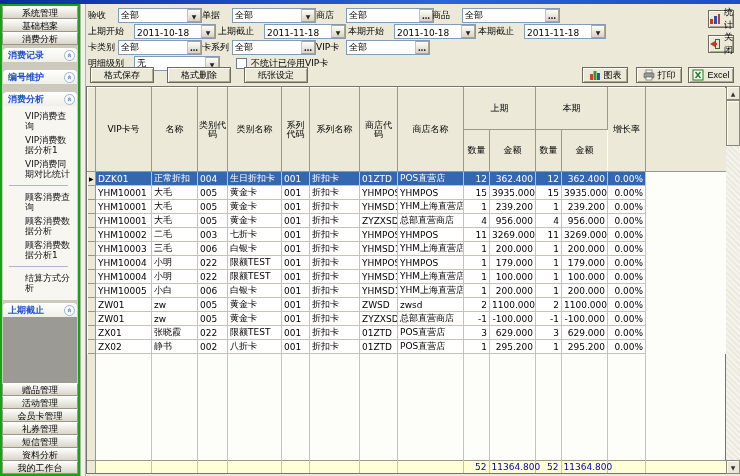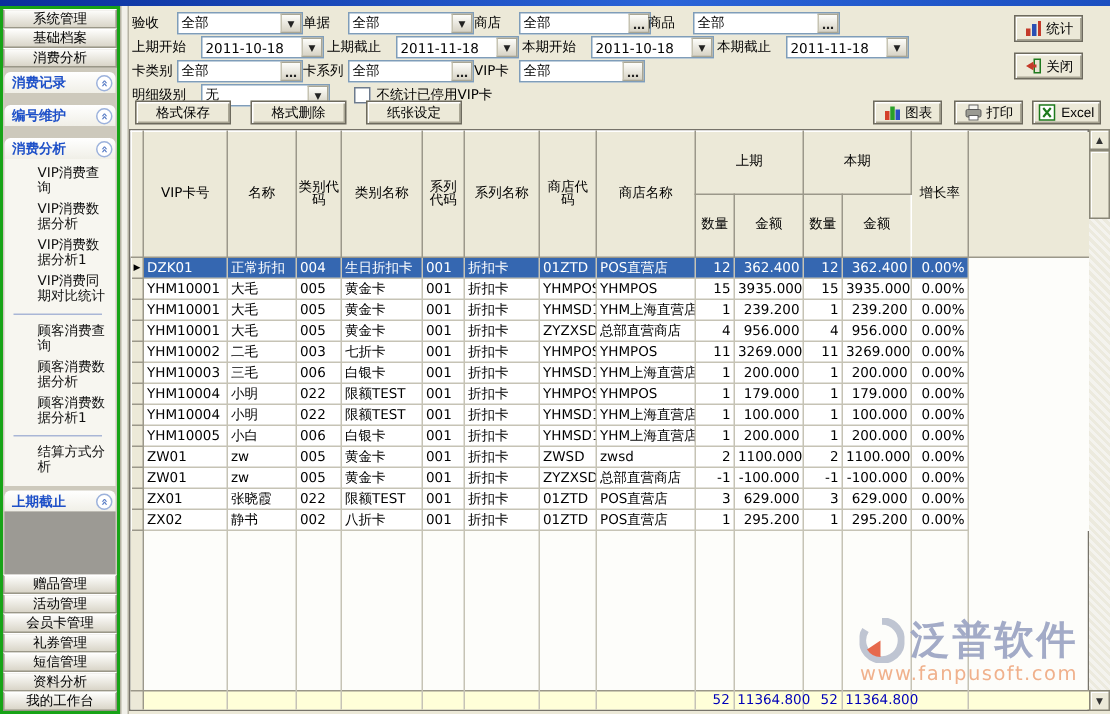--- a/index.html
+++ b/index.html
@@ -50,21 +50,21 @@
           border-left-color:#c6c3b2; cursor:pointer; }
   .fbtn.dots { font-size:8px; font-weight:bold; }
   .cbwrap { position:absolute; display:flex; align-items:center; gap:4px; height:15px; }
   .cbbox { width:11px; height:11px; background:#fff; border:1px solid #6d7b8d; flex:none; cursor:pointer; }
   .cblabel { font-size:9px; color:#000; }
 
   
   .btn { display:inline-flex; align-items:center; justify-content:center; gap:3px;
          background:#ece9d8; border:1px solid #6d6a5e; font-size:9px; color:#000;
          box-shadow:inset 1px 1px 0 #ffffff, inset -1px -1px 0 #a9a694; cursor:pointer; }
-  .top-act { position:absolute; width:46px; height:18px; right:18px; }
+  .top-act { position:absolute; width:26px; height:18px; right:6px; }
   .toolbar { position:absolute; left:0; top:63px; right:0; height:17px; }
   .tbtn { position:absolute; top:0; width:64px; height:16px; }
   .rbtn { position:absolute; top:0; width:46px; height:16px; }
   .ico { width:12px; height:12px; flex:none; }
 
   
   .grid-area { position:absolute; left:0; top:82px; right:14px; bottom:2px;
                border:1px solid #76736a; background:#fdfdfa; display:flex; flex-direction:column; }
   table { border-collapse:collapse; table-layout:fixed; width:640px; }
   .grid th { height:10px; font-size:9px; font-weight:normal; color:#000; background:#ece9d8;
@@ -131,21 +131,20 @@
       <span class="chev">»</span>
     </div>
     <div class="sec-gap"></div>
 
     <div class="sec-hd">
       <span>消费分析</span>
       <span class="chev">»</span>
     </div>
     <div class="items" id="analysis-items">
         <div class="sb-item">VIP消费查询</div>
-        <div class="sb-item">VIP消费数据分析</div>
         <div class="sb-item">VIP消费数据分析1</div>
         <div class="sb-item">VIP消费同期对比统计</div>
         <div class="divider"></div>
         <div class="sb-item">顾客消费查询</div>
         <div class="sb-item">顾客消费数据分析</div>
         <div class="sb-item">顾客消费数据分析1</div>
         <div class="divider"></div>
         <div class="sb-item">结算方式分析</div>
       </div>
 
@@ -658,30 +657,20 @@
           <td class="num">52</td>
           <td class="num">11364.800</td>
           <td class="num">52</td>
           <td class="num">11364.800</td>
           <td></td>
           <td></td>
         </tr>
       </tbody>
         </table>
 
-      <div class="watermark">
-        <div class="wm-row">
-          <svg width="30" height="30" viewBox="0 0 30 30">
-            <path d="M15 2 A13 13 0 1 1 4 8" fill="none" stroke="#b9bfce" stroke-width="5"></path>
-            <path d="M14 15 L5 21 A11 11 0 0 0 14 26 Z" fill="#e4593a"></path>
-          </svg>
-          <span class="wm-brand">泛普软件</span>
-        </div>
-        <span class="wm-url">www.fanpusoft.com</span>
-      </div>
     </div>
 
     <div class="vscroll">
       <div class="sc-btn sc-up">▲</div>
       <div class="sc-thumb"></div>
       <div class="sc-btn sc-down">▼</div>
     </div>
   </div>
 </div>
 

